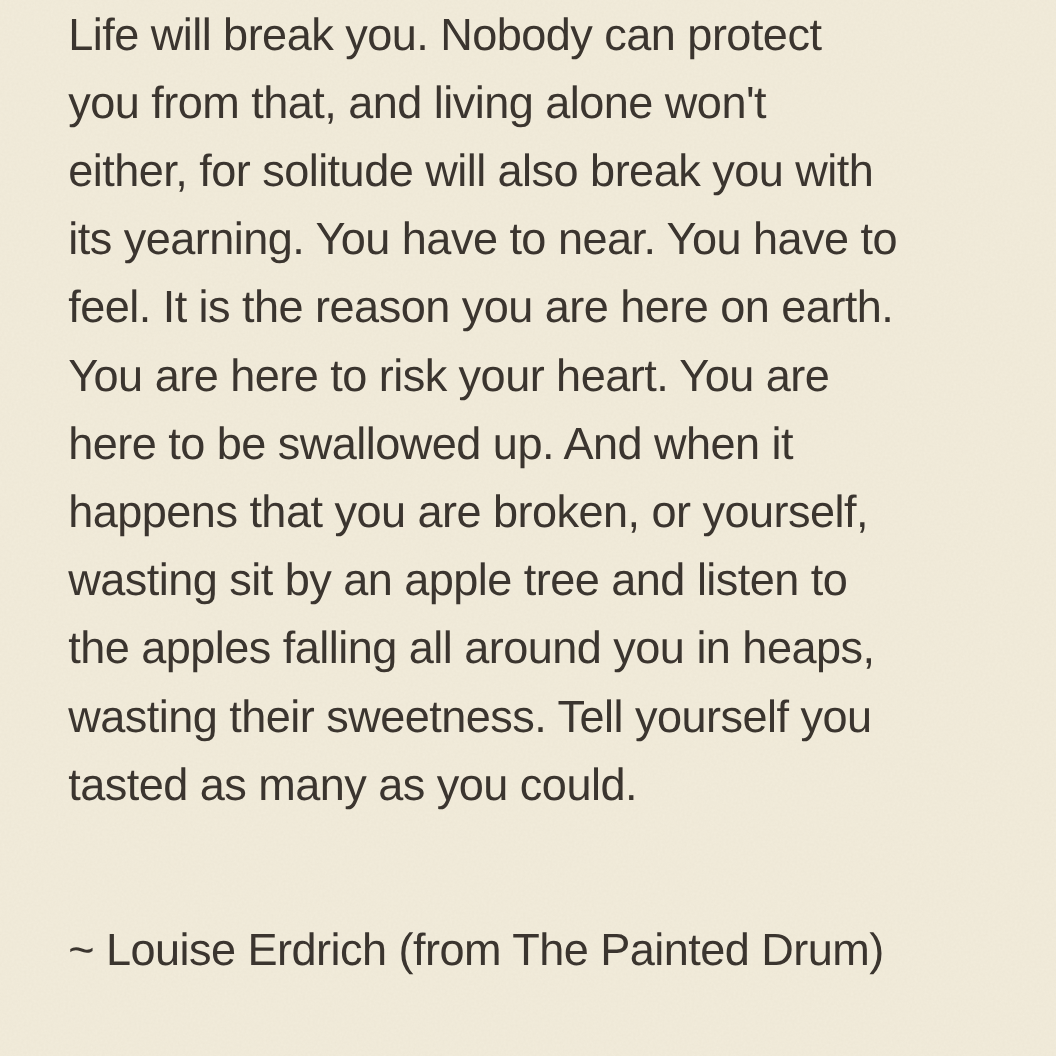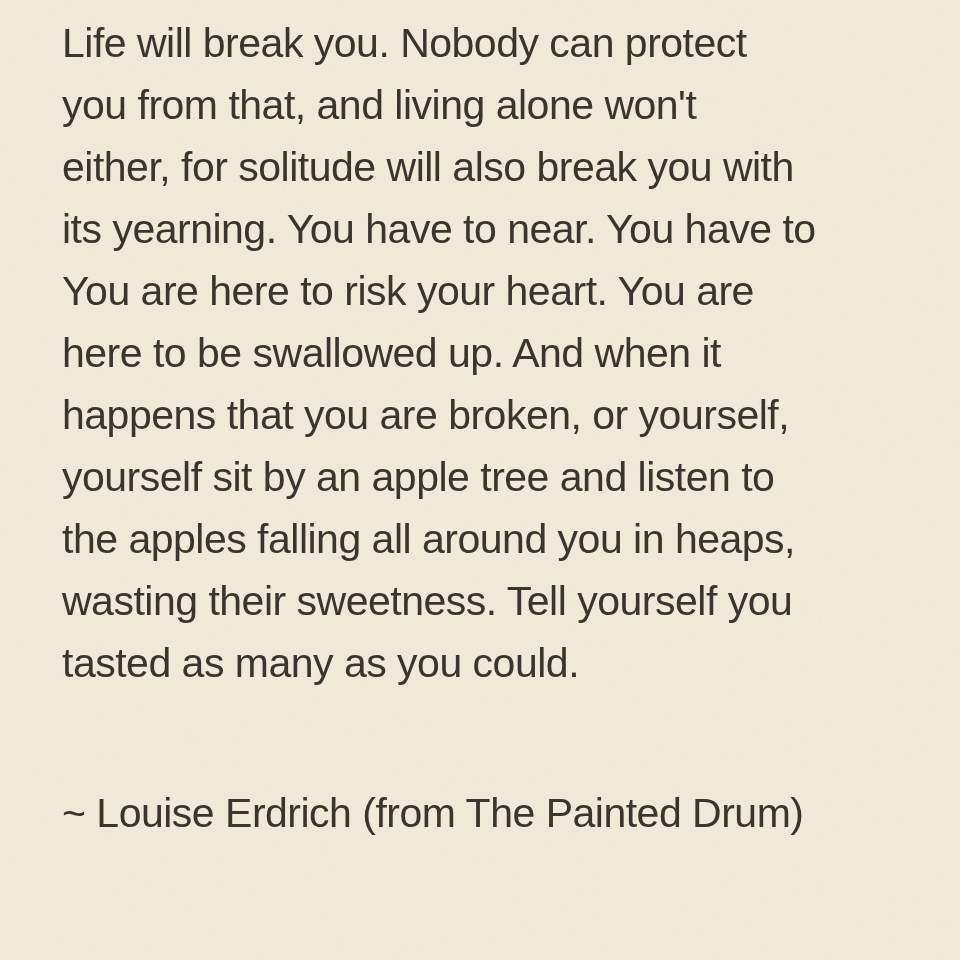--- a/index.html
+++ b/index.html
@@ -13,21 +13,21 @@
     overflow: hidden;
   }
   body {
     background: var(--bg);
     font-family: "Liberation Sans", sans-serif;
     position: relative;
   }
   .quote-card {
     position: absolute;
     inset: 0;
-    padding: 12px 58px 0 62px;
+    padding: 0 58px 0 62px;
     color: var(--ink);
   }
   .quote-line {
     font-size: 41px;
     line-height: 62px;
     letter-spacing: -0.5px;
     white-space: nowrap;
     font-weight: 400;
   }
   .attribution {
@@ -49,24 +49,25 @@
   }
 </style>
 </head>
 <body>
 
 <div class="quote-card">
   <div class="quote-line">Life will break you. Nobody can protect</div>
   <div class="quote-line">you from that, and living alone won't</div>
   <div class="quote-line">either, for solitude will also break you with</div>
   <div class="quote-line">its yearning. You have to near. You have to</div>
+  <div class="quote-line">feel. It is the reason you are here on earth.</div>
   <div class="quote-line">You are here to risk your heart. You are</div>
   <div class="quote-line">here to be swallowed up. And when it</div>
   <div class="quote-line">happens that you are broken, or yourself,</div>
-  <div class="quote-line">yourself sit by an apple tree and listen to</div>
+  <div class="quote-line">wasting sit by an apple tree and listen to</div>
   <div class="quote-line">the apples falling all around you in heaps,</div>
   <div class="quote-line">wasting their sweetness. Tell yourself you</div>
   <div class="quote-line">tasted as many as you could.</div>
   <div class="attribution">~ Louise Erdrich (from The Painted Drum)</div>
 </div>
 
 <svg class="texture" xmlns="http://www.w3.org/2000/svg" width="960" height="960">
   <filter id="paperNoise">
     <feTurbulence type="fractalNoise" baseFrequency="0.45" numOctaves="2" stitchTiles="stitch" result="n"></feTurbulence>
     <feColorMatrix in="n" type="matrix" values="0 0 0 0 0.35  0 0 0 0 0.32  0 0 0 0 0.28  0 0 0 1 0"></feColorMatrix>

